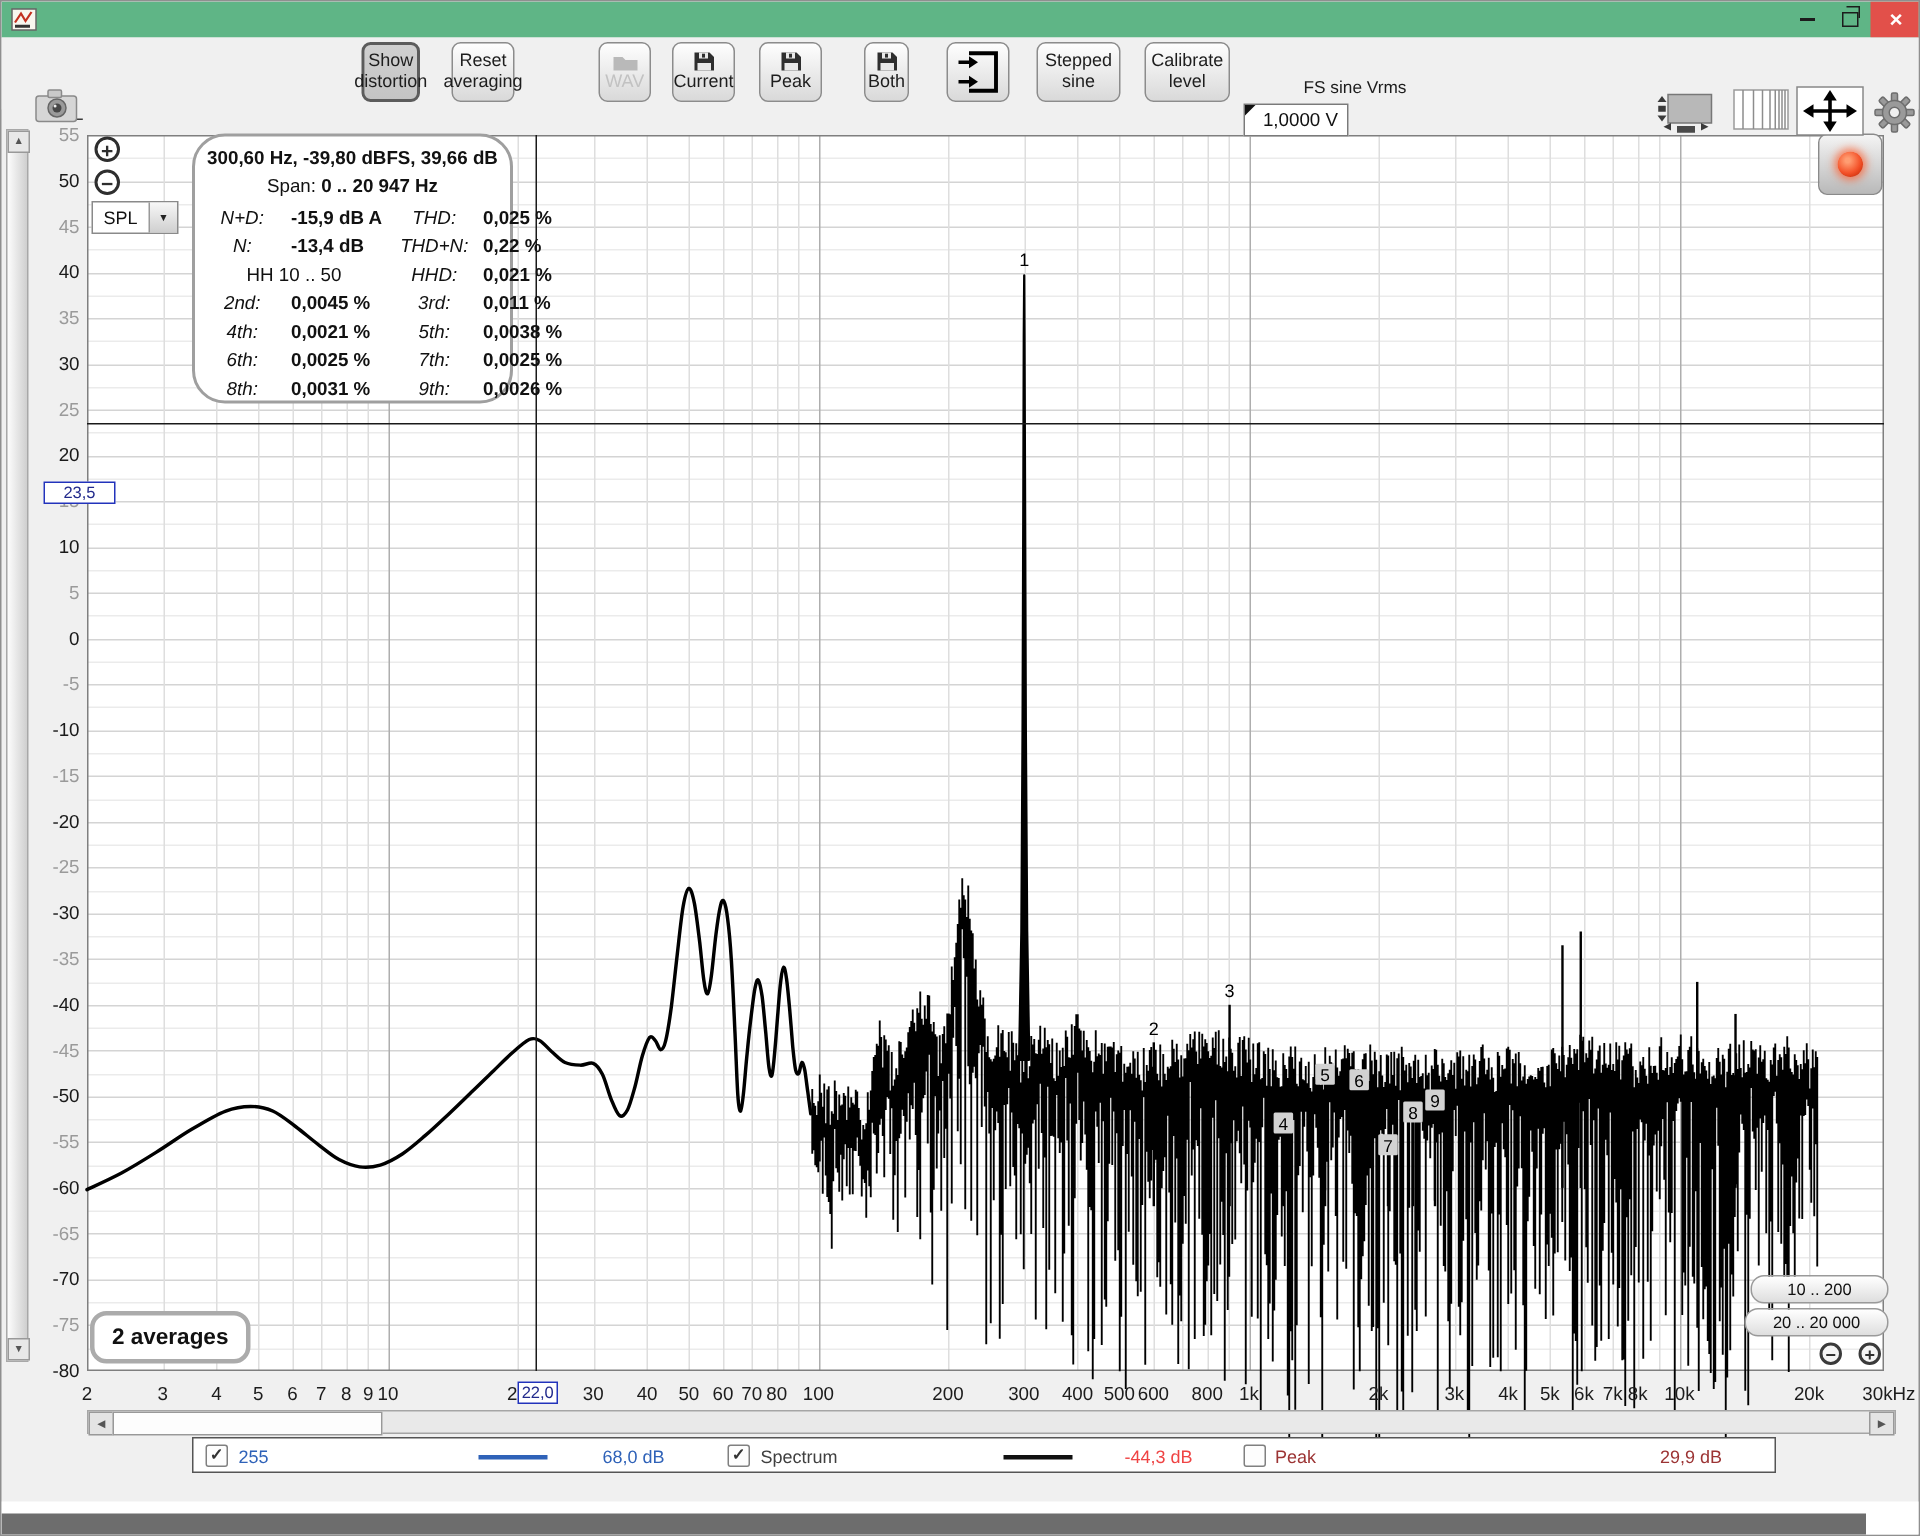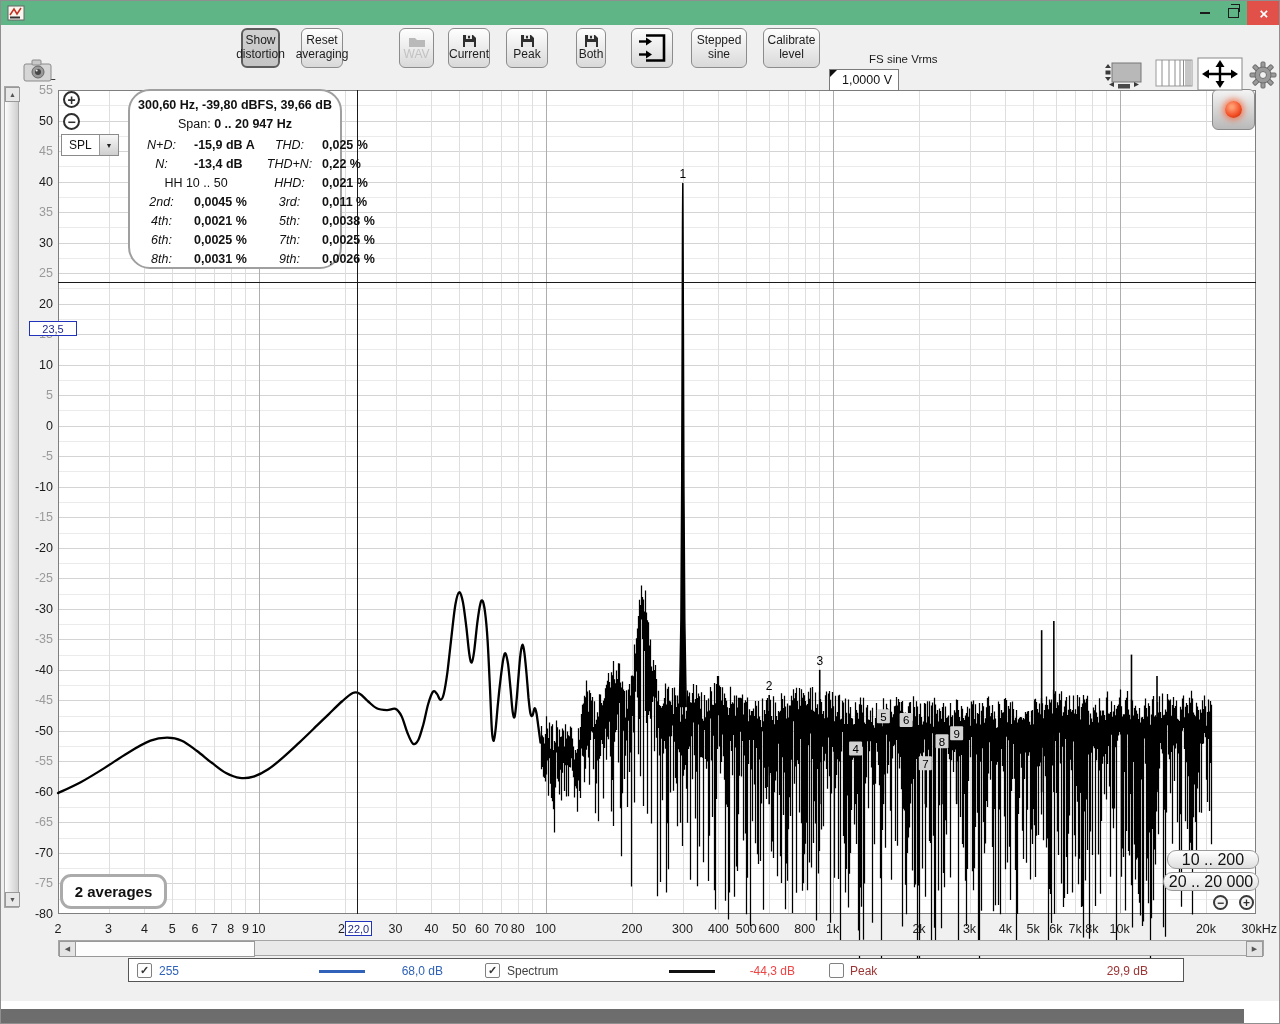--- a/index.html
+++ b/index.html
@@ -60,21 +60,21 @@
   .record-led{width:17px;height:17px;border-radius:50%;
               background:radial-gradient(circle at 40% 35%, #ff9d72 10%, #f4532a 55%, #c22300 95%);
               box-shadow:0 0 6px 2px rgba(255,90,40,.75);}
   .avg-badge{left:59px;top:873px;width:107px;height:35px;background:#fff;border:3px solid #ababab;border-radius:11px;
              font-size:15px;font-weight:bold;color:#111;display:flex;align-items:center;justify-content:center;}
   .cursor-y{left:28px;top:274px;width:48px;height:15px;background:#fff;border:1px solid #2233bb;color:#222a8c;
             font-size:11px;display:flex;align-items:center;justify-content:center;margin-top:46px;}
   .cursor-x{left:344px;top:920px;width:27px;height:15px;background:#fff;border:1px solid #2233bb;color:#222a8c;
             font-size:11px;display:flex;align-items:center;justify-content:center;}
   .range-btn{background:linear-gradient(#ffffff,#dedede);border:1.5px solid #9a9a9a;border-radius:9px;
-             font-size:16px;color:#111;display:flex;align-items:center;justify-content:center;text-align:right;}
+             font-size:11px;color:#111;display:flex;align-items:center;justify-content:center;text-align:right;}
   .range1{left:1166px;top:849px;width:92px;height:19px;}
   .range2{left:1162px;top:871px;width:96px;height:19px;}
   .xz-circle{width:15px;height:15px;border:2px solid #3a3a3a;border-radius:50%;background:#f4f4f4;
              font-size:12px;font-weight:bold;color:#2e2e2e;display:flex;align-items:center;justify-content:center;line-height:1;}
   .xzm{left:1212px;top:894px;} .xzp{left:1238px;top:894px;}
   .h-scroll{left:57px;top:939px;width:1206px;height:16px;background:#e9e9e9;border:1px solid #a5a5a5;}
   .h-scroll .sb-btn{position:absolute;top:0px;width:15px;height:14px;background:#e4e4e4;border:1px solid #999;
                     font-size:7px;color:#555;display:flex;align-items:center;justify-content:center;}
   .h-thumb{position:absolute;left:16px;top:0px;width:178px;height:14px;background:#fdfdfd;border:1px solid #999;}
   

